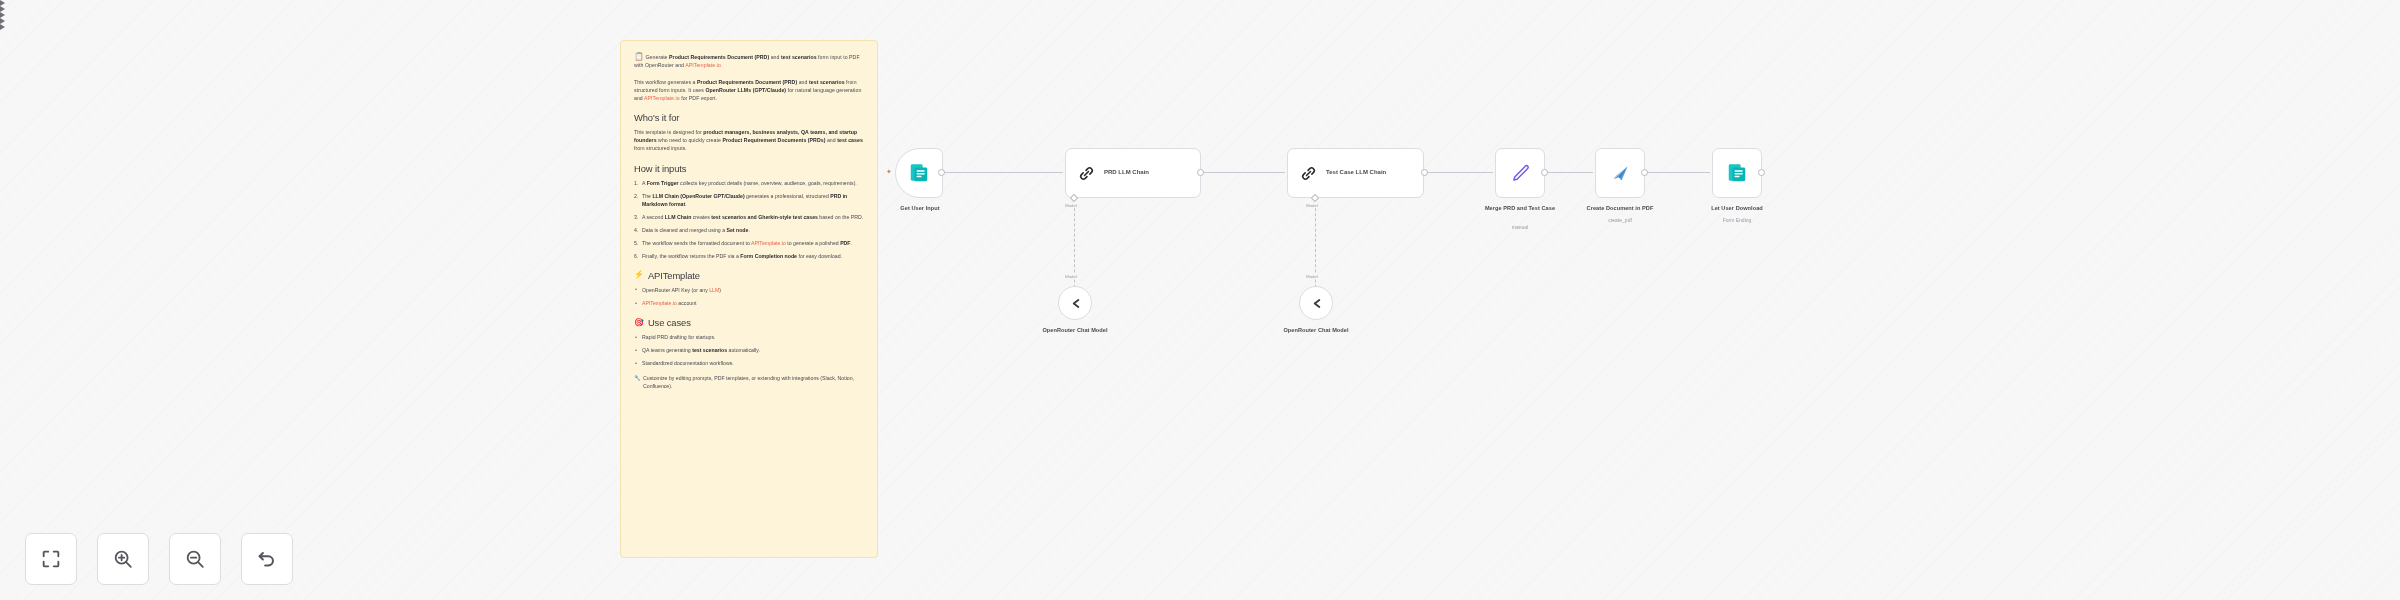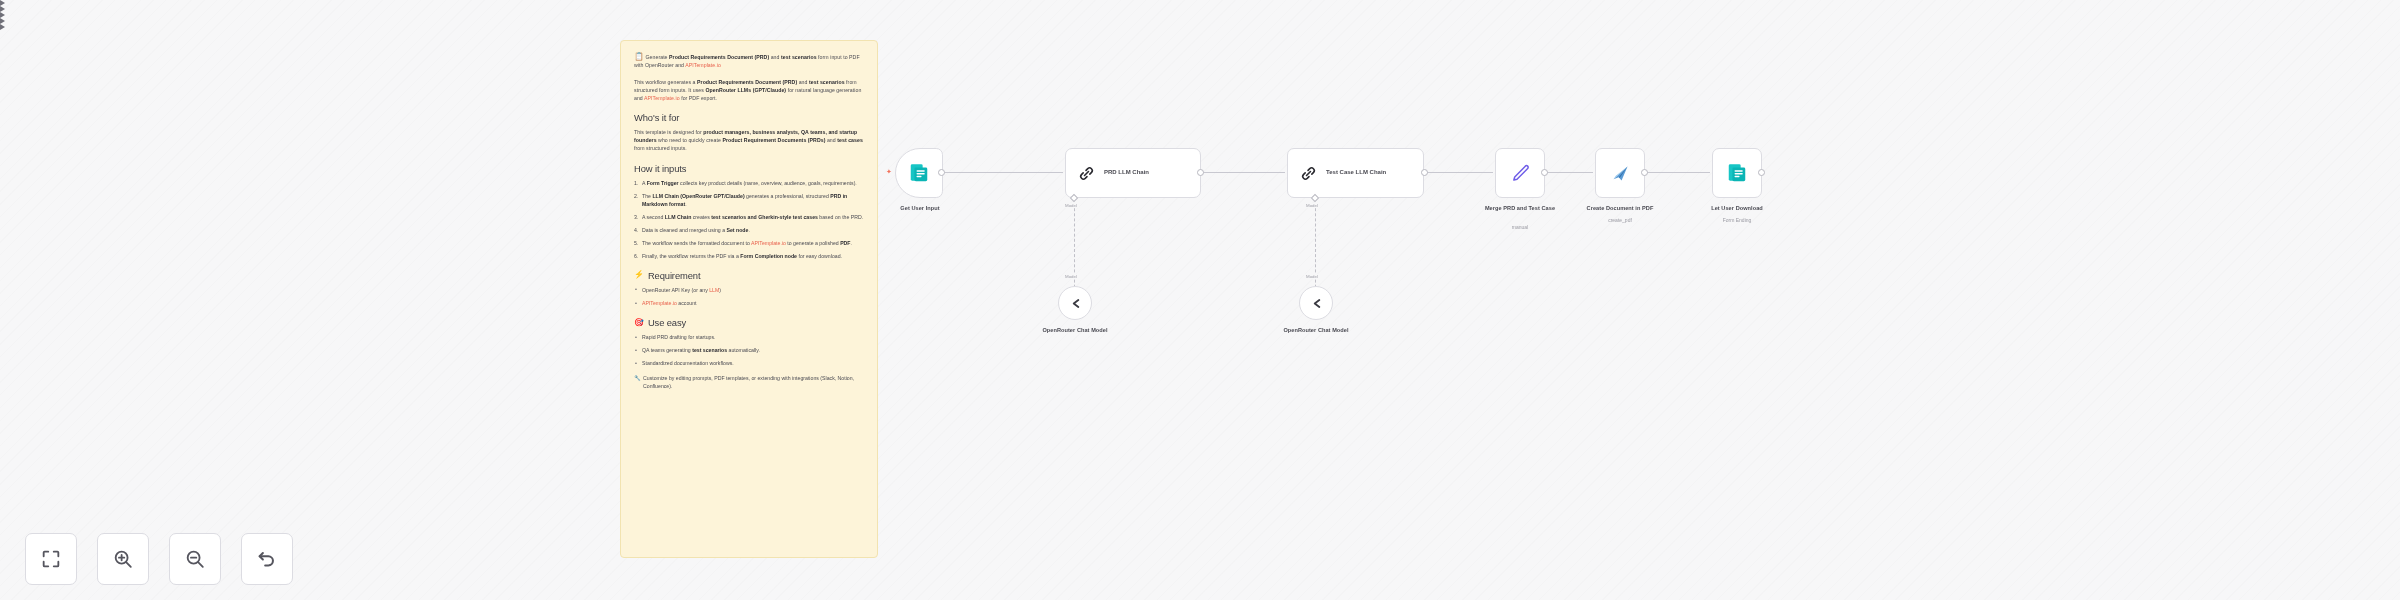--- a/index.html
+++ b/index.html
@@ -207,30 +207,30 @@
         <li><span class="num">1.</span><span><span>A </span><span style="font-weight: 700; color: rgb(43, 43, 49);">Form Trigger</span><span> collects key product details (name, overview, audience, goals, requirements).</span></span></li>
         <li><span class="num">2.</span><span><span>The </span><span style="font-weight: 700; color: rgb(43, 43, 49);">LLM Chain (OpenRouter GPT/Claude)</span><span> generates a professional, structured </span><span style="font-weight: 700; color: rgb(43, 43, 49);">PRD in Markdown format</span><span>.</span></span></li>
         <li><span class="num">3.</span><span><span>A second </span><span style="font-weight: 700; color: rgb(43, 43, 49);">LLM Chain</span><span> creates </span><span style="font-weight: 700; color: rgb(43, 43, 49);">test scenarios and Gherkin-style test cases</span><span> based on the PRD.</span></span></li>
         <li><span class="num">4.</span><span><span>Data is cleaned and merged using a </span><span style="font-weight: 700; color: rgb(43, 43, 49);">Set node</span><span>.</span></span></li>
         <li><span class="num">5.</span><span><span>The workflow sends the formatted document to </span><span class="sn-link">APITemplate.io</span><span> to generate a polished </span><span style="font-weight: 700; color: rgb(43, 43, 49);">PDF</span><span>.</span></span></li>
         <li><span class="num">6.</span><span><span>Finally, the workflow returns the PDF via a </span><span style="font-weight: 700; color: rgb(43, 43, 49);">Form Completion node</span><span> for easy download.</span></span></li>
       </ol>
 
     <div class="sn-h2 with-icon">
       <span class="sn-emoji">⚡</span>
-      <span>Requirement</span>
+      <span>APITemplate</span>
     </div>
     <ul class="sn-ul" id="req-list">
         <li><span>OpenRouter API Key (or any </span><span class="sn-link">LLM</span><span>)</span></li>
         <li><span class="sn-link">APITemplate.io</span><span> account</span></li>
       </ul>
 
     <div class="sn-h2 with-icon">
       <span class="sn-emoji">🎯</span>
-      <span>Use easy</span>
+      <span>Use cases</span>
     </div>
     <ul class="sn-ul" id="use-list">
         <li><span>Rapid PRD drafting for startups.</span></li>
         <li><span>QA teams generating </span><span style="font-weight: 700; color: rgb(43, 43, 49);">test scenarios</span><span> automatically.</span></li>
         <li><span>Standardized documentation workflows.</span></li>
       </ul>
 
     <div class="sn-foot">
       <span class="fe">🔧</span>
       <span><span>Customize by editing prompts, PDF templates, or extending with integrations (Slack, Notion, Confluence).</span></span>

